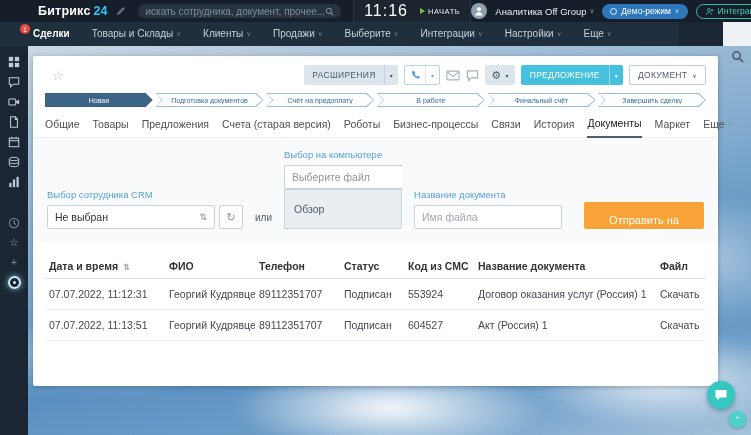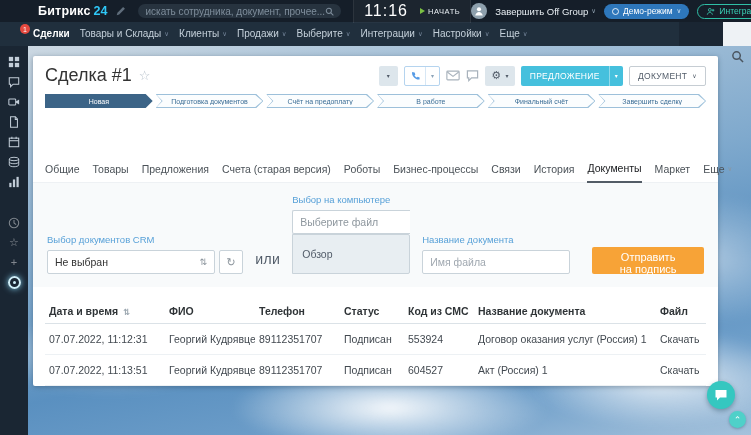--- a/index.html
+++ b/index.html
@@ -24,21 +24,21 @@
   .avatar { width:16px; height:16px; border-radius:50%; background:#8ea0ad; display:flex; align-items:center; justify-content:center; overflow:hidden; }
   .support { display:flex; align-items:center; gap:3px; color:#e8eef3; font-size:9.5px; white-space:nowrap; cursor:pointer; }
   .caret-tiny { font-size:6.5px; color:#8fa0ae; }
   .pill { height:15px; border-radius:8px; display:flex; align-items:center; gap:4px; font-size:8.5px; padding:0 8px; cursor:pointer; white-space:nowrap; }
   .pill-demo { background:#2e77bb; color:#fff; }
   .demo-dot { width:7px; height:7px; border-radius:50%; border:1.2px solid rgba(255,255,255,.85); }
   .pill-invite { border:1px solid #2fbfa6; color:#3ad0b6; background:transparent; }
   .help-circle { width:14px; height:14px; border-radius:50%; background:#32424f; color:#cfd9e2; font-size:9px; display:flex; align-items:center; justify-content:center; cursor:pointer; }
 
   
-  .menubar { position:absolute; top:22px; left:0; width:679px; height:24px; background:#202f3d; display:flex; align-items:center; gap:10px; padding-left:20px; z-index:5; }
+  .menubar { position:absolute; top:22px; left:0; width:679px; height:24px; background:#202f3d; display:flex; align-items:center; gap:22px; padding-left:20px; z-index:5; }
   .menubar-gap { position:absolute; top:22px; left:723px; right:0; height:24px; background:#eef2f5; z-index:5; }
   .menu-item { color:#c4d0da; font-size:10px; display:flex; align-items:flex-start; gap:3px; white-space:nowrap; cursor:pointer; }
   .menu-item .lbl { line-height:24px; }
   .menu-item.active .lbl { color:#fff; font-weight:bold; }
   .menu-item .caret { line-height:24px; font-size:6.5px; color:#74859a; }
   .badge { min-width:10px; height:10px; border-radius:5px; background:#e5493f; color:#fff; font-size:7px; display:flex; align-items:center; justify-content:center; padding:0 2px; margin-top:2px; }
 
   
   .sidebar { position:absolute; top:46px; left:0; bottom:0; width:28px; background:#1a2633; display:flex; flex-direction:column; align-items:center; padding-top:9px; gap:7px; z-index:4; }
   .side-ic { width:13px; height:13px; color:#c2cdd8; display:flex; align-items:center; justify-content:center; cursor:pointer; }
@@ -84,39 +84,39 @@
   
   .stages { display:flex; gap:3px; padding:3px 12px 0; }
   .stage { flex:1; height:14px; position:relative; display:flex; align-items:center; justify-content:center; font-size:7px; white-space:nowrap; overflow:hidden; cursor:pointer; }
   .stage span { position:relative; z-index:1; padding:0 8px; overflow:hidden; text-overflow:ellipsis; }
   .stage.filled { background:#3c6487; color:#fff; clip-path:polygon(0 0, calc(100% - 7px) 0, 100% 50%, calc(100% - 7px) 100%, 0 100%); }
   .stage.outline { background:#9dc0da; color:#3c6e96; clip-path:polygon(0 0, calc(100% - 7px) 0, 100% 50%, calc(100% - 7px) 100%, 0 100%, 6px 50%); }
   .stage.outline::before { content:""; position:absolute; inset:1px; background:#fbfdfe; clip-path:polygon(0 0, calc(100% - 7px) 0, 100% 50%, calc(100% - 7px) 100%, 0 100%, 6px 50%); }
 
   
   .tabs { display:flex; gap:13px; padding:10px 12px 0; font-size:10.5px; color:#4b5258; border-bottom:1px solid #eef1f4; }
-  .tab { padding-bottom:7px; white-space:nowrap; cursor:pointer; display:flex; gap:3px; align-items:center;margin-top:44px; }
+  .tab { padding-bottom:7px; white-space:nowrap; cursor:pointer; display:flex; gap:3px; align-items:center; }
   .tab.active { color:#17191c; border-bottom:2px solid #535c66; margin-bottom:-1px; }
   .tab .caret { font-size:6.5px; color:#8b96a0; }
 
   
   .form { background:#f8fafb; padding:11px 14px 13px; display:flex; align-items:flex-end; gap:12px; margin-top:0; }
   .fgroup { display:flex; flex-direction:column; }
   .flabel { font-size:9.5px; color:#58a1d8; margin-bottom:5px; white-space:nowrap; }
   .ctrl-row { display:flex; align-items:center; gap:4px; }
   .selectbox { width:168px; height:24px; border:1px solid #c9d3da; background:#fff; border-radius:2px; display:flex; align-items:center; padding:0 7px; font-size:10.5px; color:#333; cursor:pointer; }
   .selectbox .sort { margin-left:auto; color:#8b949c; font-size:9px; }
   .refresh-btn { width:24px; height:24px; border:1px solid #c9d3da; background:#fff; border-radius:2px; display:flex; align-items:center; justify-content:center; color:#8b949c; font-size:11px; cursor:pointer; }
-  .or-label { font-size:14px; color:#525c69; padding-bottom:6px;font-family:Liberation Mono, monospace; }
+  .or-label { font-size:10px; color:#525c69; padding-bottom:6px; }
   .filegroup { display:flex;flex-direction:column; }
   .filebox { width:118px; height:24px; border:1px solid #c9d3da; border-right:none; background:#fff; border-radius:2px 0 0 2px; display:flex; align-items:center; padding:0 7px; font-size:10.5px; color:#8e979e; cursor:pointer; }
   .browse-btn { height:40px; border:1px solid #c9d3da; background:#e8eef2; border-radius:0 2px 2px 0; display:flex; align-items:center; padding:0 9px; font-size:10.5px; color:#525c69; cursor:pointer; }
   .name-input { width:148px; height:24px; border:1px solid #c9d3da; border-radius:2px; padding:0 7px; font-size:10.5px; color:#333; font-family:"Liberation Sans", sans-serif; }
   .name-input::placeholder { color:#a0a8b0; }
-  .submit-btn { height:27px; background:#f7a337; border:none; border-radius:2px; color:#fff; font-size:11px; padding:4px 24px; margin-left:10px; cursor:pointer; font-family:"Liberation Sans", sans-serif; }
+  .submit-btn { height:27px; background:#f7a337; border:none; border-radius:2px; color:#fff; font-size:11px; padding:12px 24px; margin-left:10px; cursor:pointer; font-family:"Liberation Sans", sans-serif; }
 
   
   .doc-table { width:661px; margin:12px 12px 0; border-collapse:collapse; table-layout:fixed; font-size:10.5px; }
   .doc-table th { text-align:left; font-weight:bold; color:#2f3437; padding:6px 4px; border-bottom:1px solid #dbe2e7; white-space:nowrap; overflow:hidden; }
   .doc-table td { padding:9px 4px; border-bottom:1px solid #edf1f4; color:#424950; white-space:nowrap; overflow:hidden; }
   .th-sort { color:#9aa6af; font-size:8.5px; margin-left:5px; cursor:pointer; }
   .status-cell { color:#25bcd7; }
   .dl-link { color:#f7a23b; cursor:pointer; }
 
   
@@ -151,21 +151,21 @@
     </span>
   </div>
   <div class="topbar-right">
     <span class="avatar">
       <svg width="12" height="12" viewBox="0 0 14 14">
           <circle cx="7" cy="5" r="2.4" fill="#fff"></circle>
           <path d="M2.6 12.2c.6-2.7 2.4-4.1 4.4-4.1s3.8 1.4 4.4 4.1z" fill="#fff"></path>
         </svg>
     </span>
     <span class="support">
-      <span>Завершить Off Group</span>
+      <span>Аналитика Off Group</span>
       <span class="caret-tiny glyph">∨</span>
     </span>
     <span class="pill pill-demo">
       <span class="demo-dot"></span>
       <span>Демо-режим</span>
       <span class="caret-tiny glyph" style="color:#cfe2f3">∨</span>
     </span>
     <span class="pill pill-invite">
       <svg width="9" height="9" viewBox="0 0 14 14">
           <circle cx="6" cy="4.5" r="2.2" fill="none" stroke="currentColor" stroke-width="1.2"></circle>
@@ -284,24 +284,24 @@
   <span class="rail-search">
     <svg width="13" height="13" viewBox="0 0 14 14">
         <circle cx="6" cy="6" r="4" fill="none" stroke="currentColor" stroke-width="1.6"></circle>
         <line x1="9.2" y1="9.2" x2="13" y2="13" stroke="currentColor" stroke-width="1.6"></line>
       </svg>
   </span>
 
   <div class="card">
 
     <div class="card-head">
-      <span class="page-title">Сделка #1</span>
       <span class="fav-star glyph">☆</span>
       <div class="toolbar">
         <span class="btn btn-ext">
+          <span class="seg">РАСШИРЕНИЯ</span>
           <span class="seg caret-btn glyph">▾</span>
         </span>
         <span class="btn btn-phone">
           <span class="seg">
             <svg width="10" height="10" viewBox="0 0 14 14">
                 <path d="M3 1.5c-.6 2.8.6 5.5 2.7 7.6s4.8 3.3 7.6 2.7l.2-2.8-2.8-1-1 1.2c-1.2-.6-2.8-2.2-3.4-3.4l1.2-1-1-2.8z" fill="currentColor"></path>
               </svg>
           </span>
           <span class="seg caret-btn glyph">▾</span>
         </span>
@@ -364,21 +364,21 @@
       <span class="tab active">Документы</span>
       <span class="tab">Маркет</span>
       <span class="tab">
         <span>Еще</span>
         <span class="caret glyph">∨</span>
       </span>
     </div>
 
     <div class="form">
       <div class="fgroup">
-        <span class="flabel">Выбор документов CRM</span>
+        <span class="flabel">Выбор сотрудника CRM</span>
         <div class="ctrl-row">
           <div class="selectbox">
             <span>Не выбран</span>
             <span class="sort glyph">⇅</span>
           </div>
           <span class="refresh-btn glyph">↻</span>
         </div>
       </div>
       <span class="or-label">или</span>
       <div class="fgroup">

